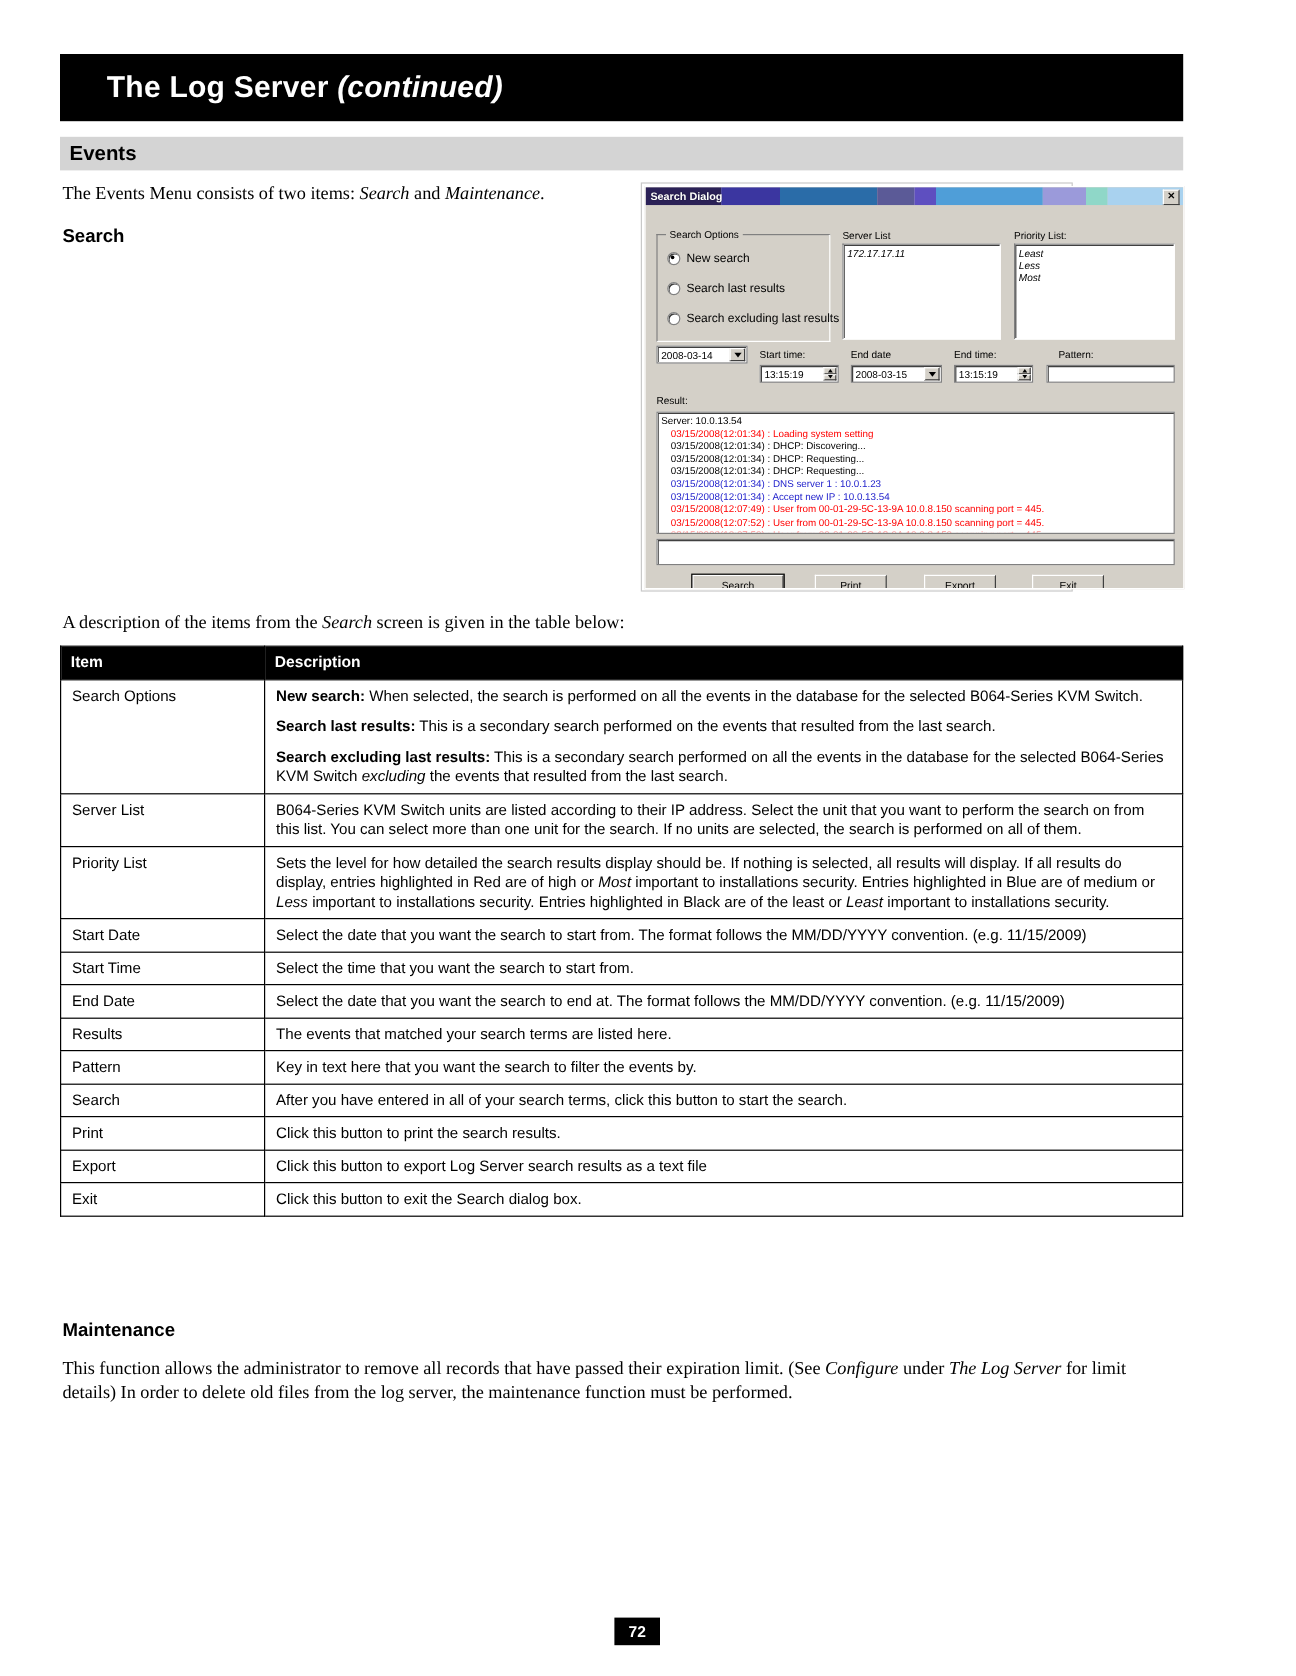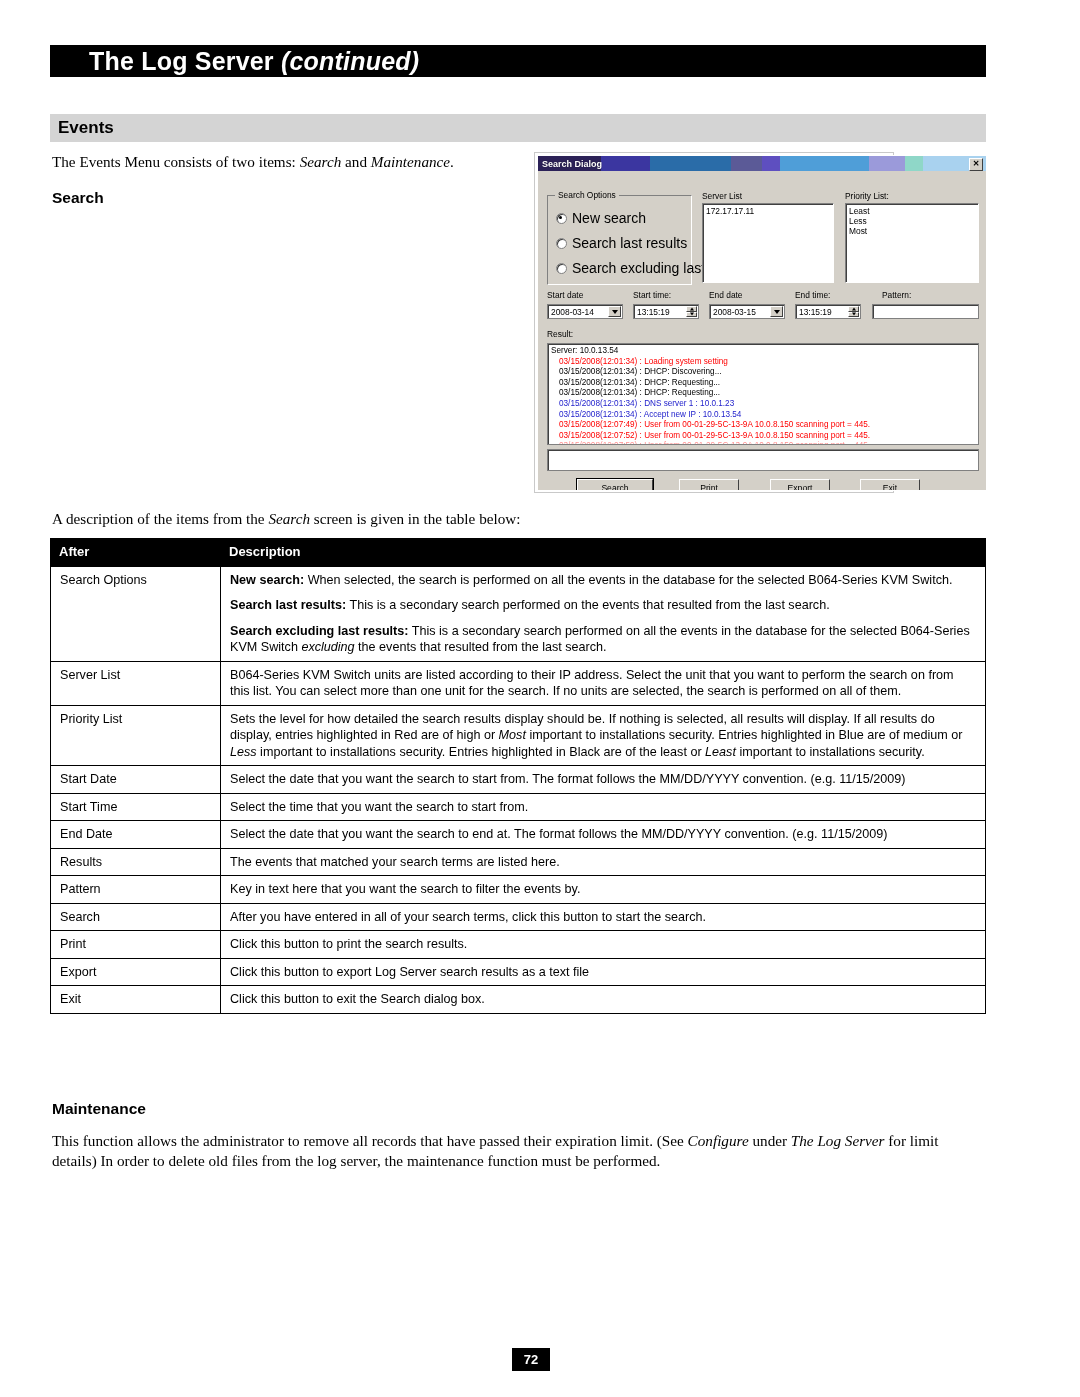--- a/index.html
+++ b/index.html
@@ -21,21 +21,21 @@
     width: 1080px;
     height: 1397px;
   }
 
   
   .header-band {
     position: absolute;
     left: 50px;
     top: 45px;
     width: 936px;
-    height: 32px;
+    height: 56px;
     background: #000000;
     display: flex;
     align-items: center;
   }
   .header-title {
     color: #ffffff;
     font-family: "Liberation Sans", sans-serif;
     font-weight: bold;
     font-size: 25px;
     letter-spacing: 0.2px;
@@ -176,21 +176,21 @@
     background: #d4d0c8;
     font-size: 8.4px;
     padding: 0 3px;
     color: #000;
   }
   .radio-row {
     position: absolute;
     left: 8px;
     display: flex;
     align-items: center;
-    font-size: 14px;
+    font-size: 10px;
     white-space: nowrap;
   }
   .radio-mark {
     width: 9px; height: 9px;
     border-radius: 50%;
     background: #ffffff;
     border: 1px solid #808080;
     box-shadow: inset 1px 1px 0 #404040, inset -1px -1px 0 #ffffff;
     margin-right: 5px;
     position: relative;
@@ -217,20 +217,21 @@
     border: 1px solid #808080;
     border-right-color: #ffffff;
     border-bottom-color: #ffffff;
     box-shadow: inset 1px 1px 0 #404040;
     overflow: hidden;
     font-size: 8.4px;
     padding: 2px 3px;
     box-sizing: border-box;
     line-height: 10px;
     color: #000;
+    font-style: italic;
   }
 
   .inputbox {
     position: absolute;
     background: #ffffff;
     border: 1px solid #808080;
     box-shadow: inset 1px 1px 0 #404040;
     box-sizing: border-box;
     font-size: 8.4px;
     color: #000;
@@ -479,21 +480,21 @@
         </div>
 
         <div class="fld-label" style="left:307px; top:20px;">Priority List:</div>
         <div class="listbox" style="left:307px; top:32px; width:134px; height:80px;">
           <div>Least</div>
           <div>Less</div>
           <div>Most</div>
         </div>
 
         <div class="fld-label" style="left:9px; top:119px;">Start date</div>
-        <div class="inputbox" style="left:9px; top:133px; width:76px;">
+        <div class="inputbox" style="left:9px; top:117px; width:76px;">
           <span>2008-03-14</span>
           <span class="combo-arrow"></span>
         </div>
 
         <div class="fld-label" style="left:95px; top:119px;">Start time:</div>
         <div class="inputbox" style="left:95px; top:133px; width:66px;">
           <span>13:15:19</span>
           <span class="spin">
               <div></div>
               <div></div>
@@ -547,21 +548,21 @@
 
   <div class="mid-para body-text"><span>A description of the items from the </span><i>Search</i><span> screen is given in the table below:</span></div>
 
   <table class="desc-table">
     <colgroup>
         <col class="c1">
         <col>
       </colgroup>
     <thead>
       <tr>
-        <th>After</th>
+        <th>Item</th>
         <th>Description</th>
       </tr>
     </thead>
     <tbody>
       <tr>
         <td>Search Options</td>
         <td>
           <p><b>New search:</b><span> When selected, the search is performed on all the events in the database for the selected B064-Series KVM Switch.</span></p>
           <p><b>Search last results:</b><span> This is a secondary search performed on the events that resulted from the last search.</span></p>
           <p><b>Search excluding last results:</b><span> This is a secondary search performed on all the events in the database for the selected B064-Series KVM Switch </span><i>excluding</i><span> the events that resulted from the last search.</span></p>

